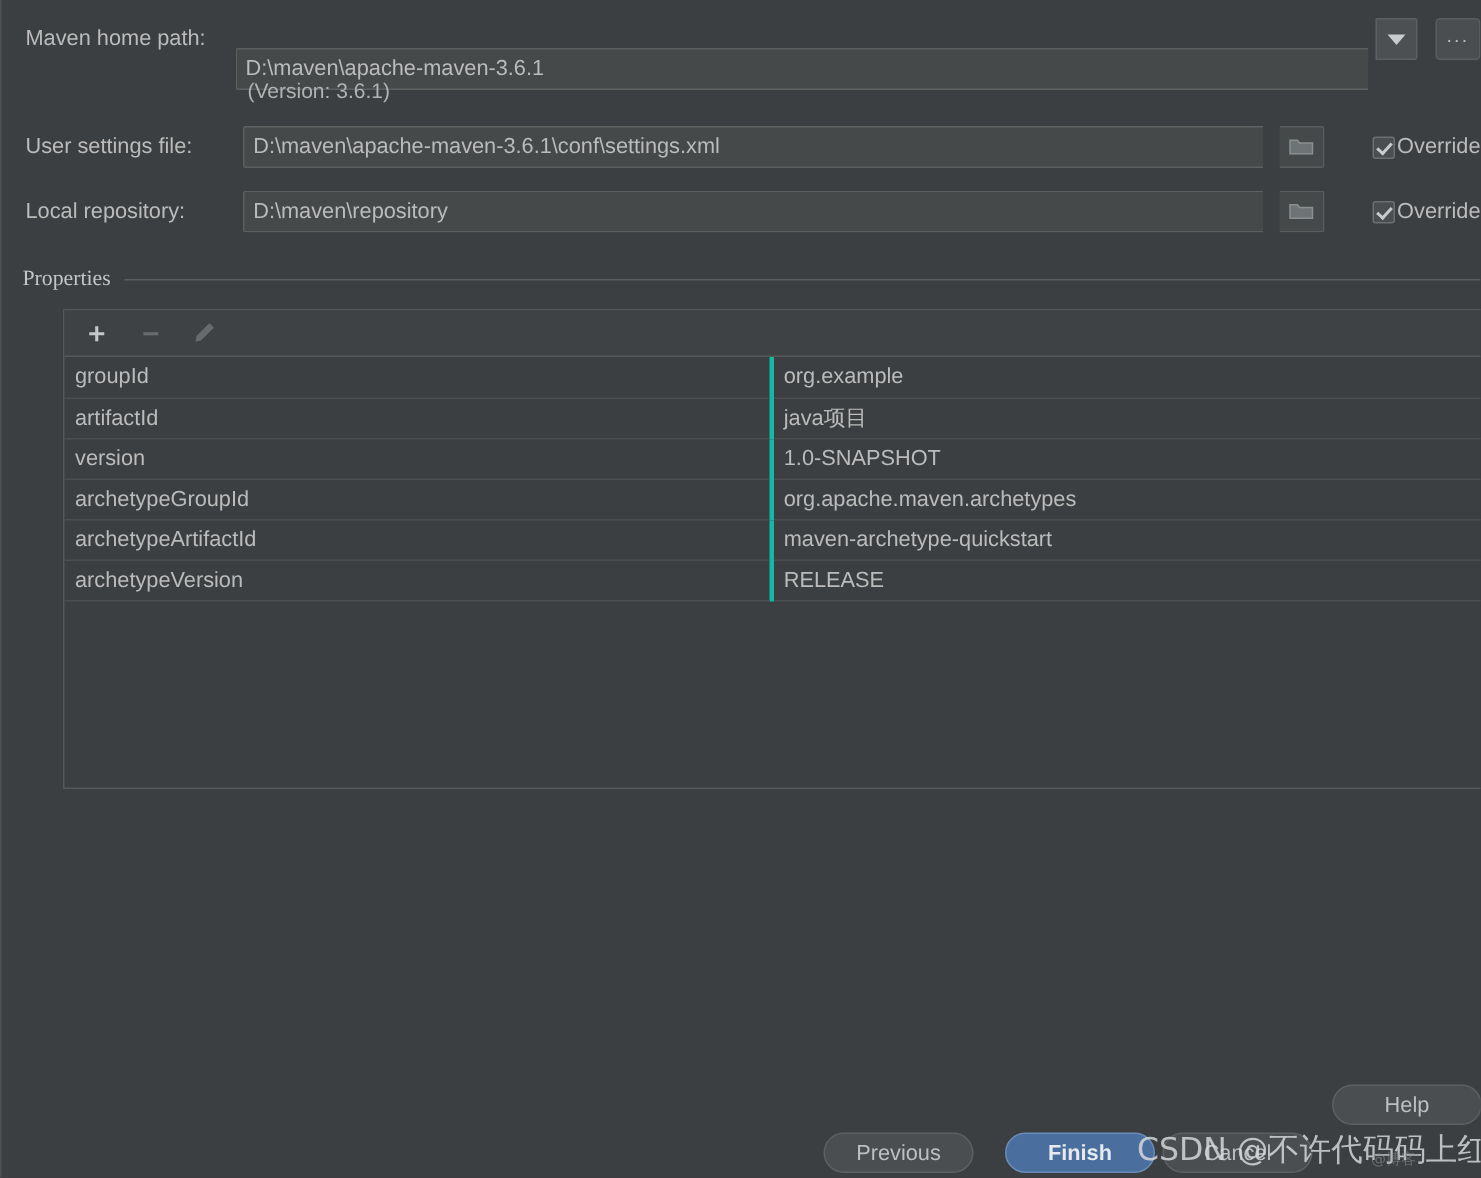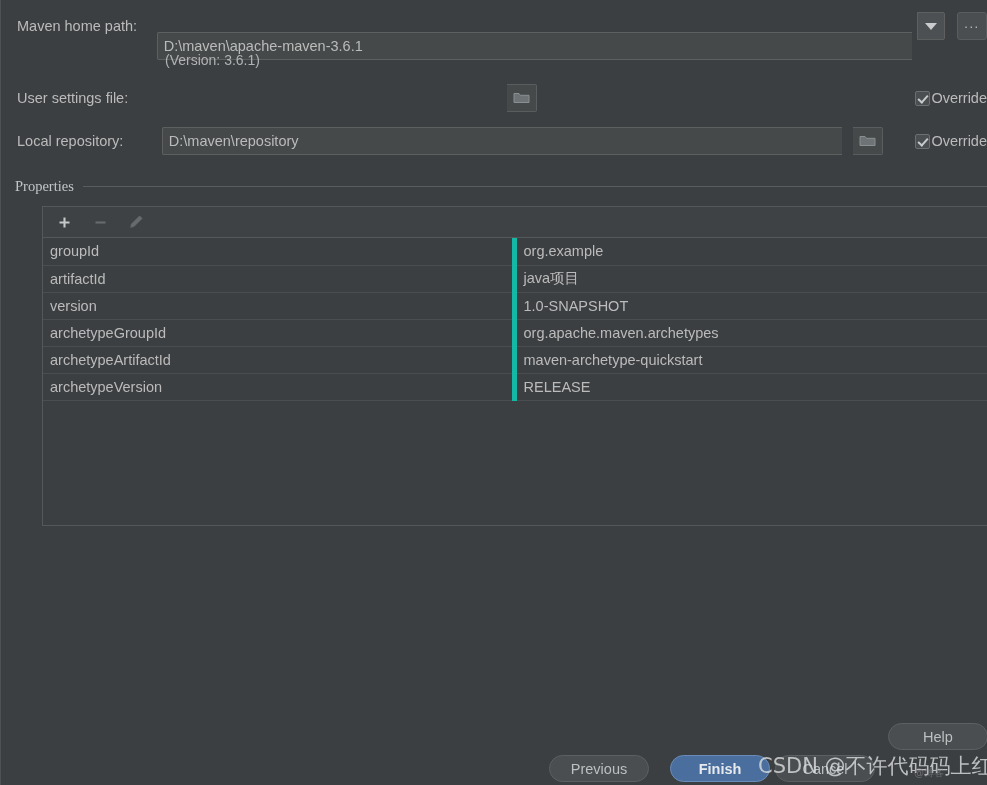--- a/index.html
+++ b/index.html
@@ -192,21 +192,21 @@
   table.props td {
     height: 27px;
     font-size: 14.5px;
     color: #bbbbbb;
     border-bottom: 1px solid #4b4e50;
     padding: 0 0 0 7px;
     vertical-align: middle;
     white-space: nowrap;
     overflow: hidden;
   }
-  table.props td.key { width: 471px; border-right: 5px solid #14b8a6; }
+  table.props td.key { width: 471px; border-right: 3px solid #14b8a6; }
 
   
   .btn {
     height: 27px;
     min-width: 96px;
     background: #4a4e50;
     border: 1px solid #5d6062;
     border-radius: 14px;
     color: #bdbfc0;
     font-size: 14.5px;
@@ -261,20 +261,21 @@
     <div class="combo-arrow">
       <span class="tri"></span>
     </div>
     <div class="ellipsis-btn" style="margin-left:6px;">...</div>
   </div>
 
   <div class="version-note">(Version: 3.6.1)</div>
 
   <div class="field-row" style="top:83px;">
     <div class="field-label">User settings file:</div>
+    <div class="text-field" style="width:680px;border-right:none;border-radius:2px 0 0 2px;">D:\maven\apache-maven-3.6.1\conf\settings.xml</div>
     <div class="folder-btn" style="border-radius:0 2px 2px 0;">
       <svg width="17" height="14" viewBox="0 0 17 14">
         <path d="M1 2.5h5l1.4 1.8H16v7.2H1z" fill="#6e7375" stroke="#8a8f91" stroke-width="1"></path>
       </svg>
     </div>
     <div class="chk-wrap" style="margin-left:22px;">
       <span class="chk-box"></span>
       <span class="chk-label">Override</span>
     </div>
   </div>

